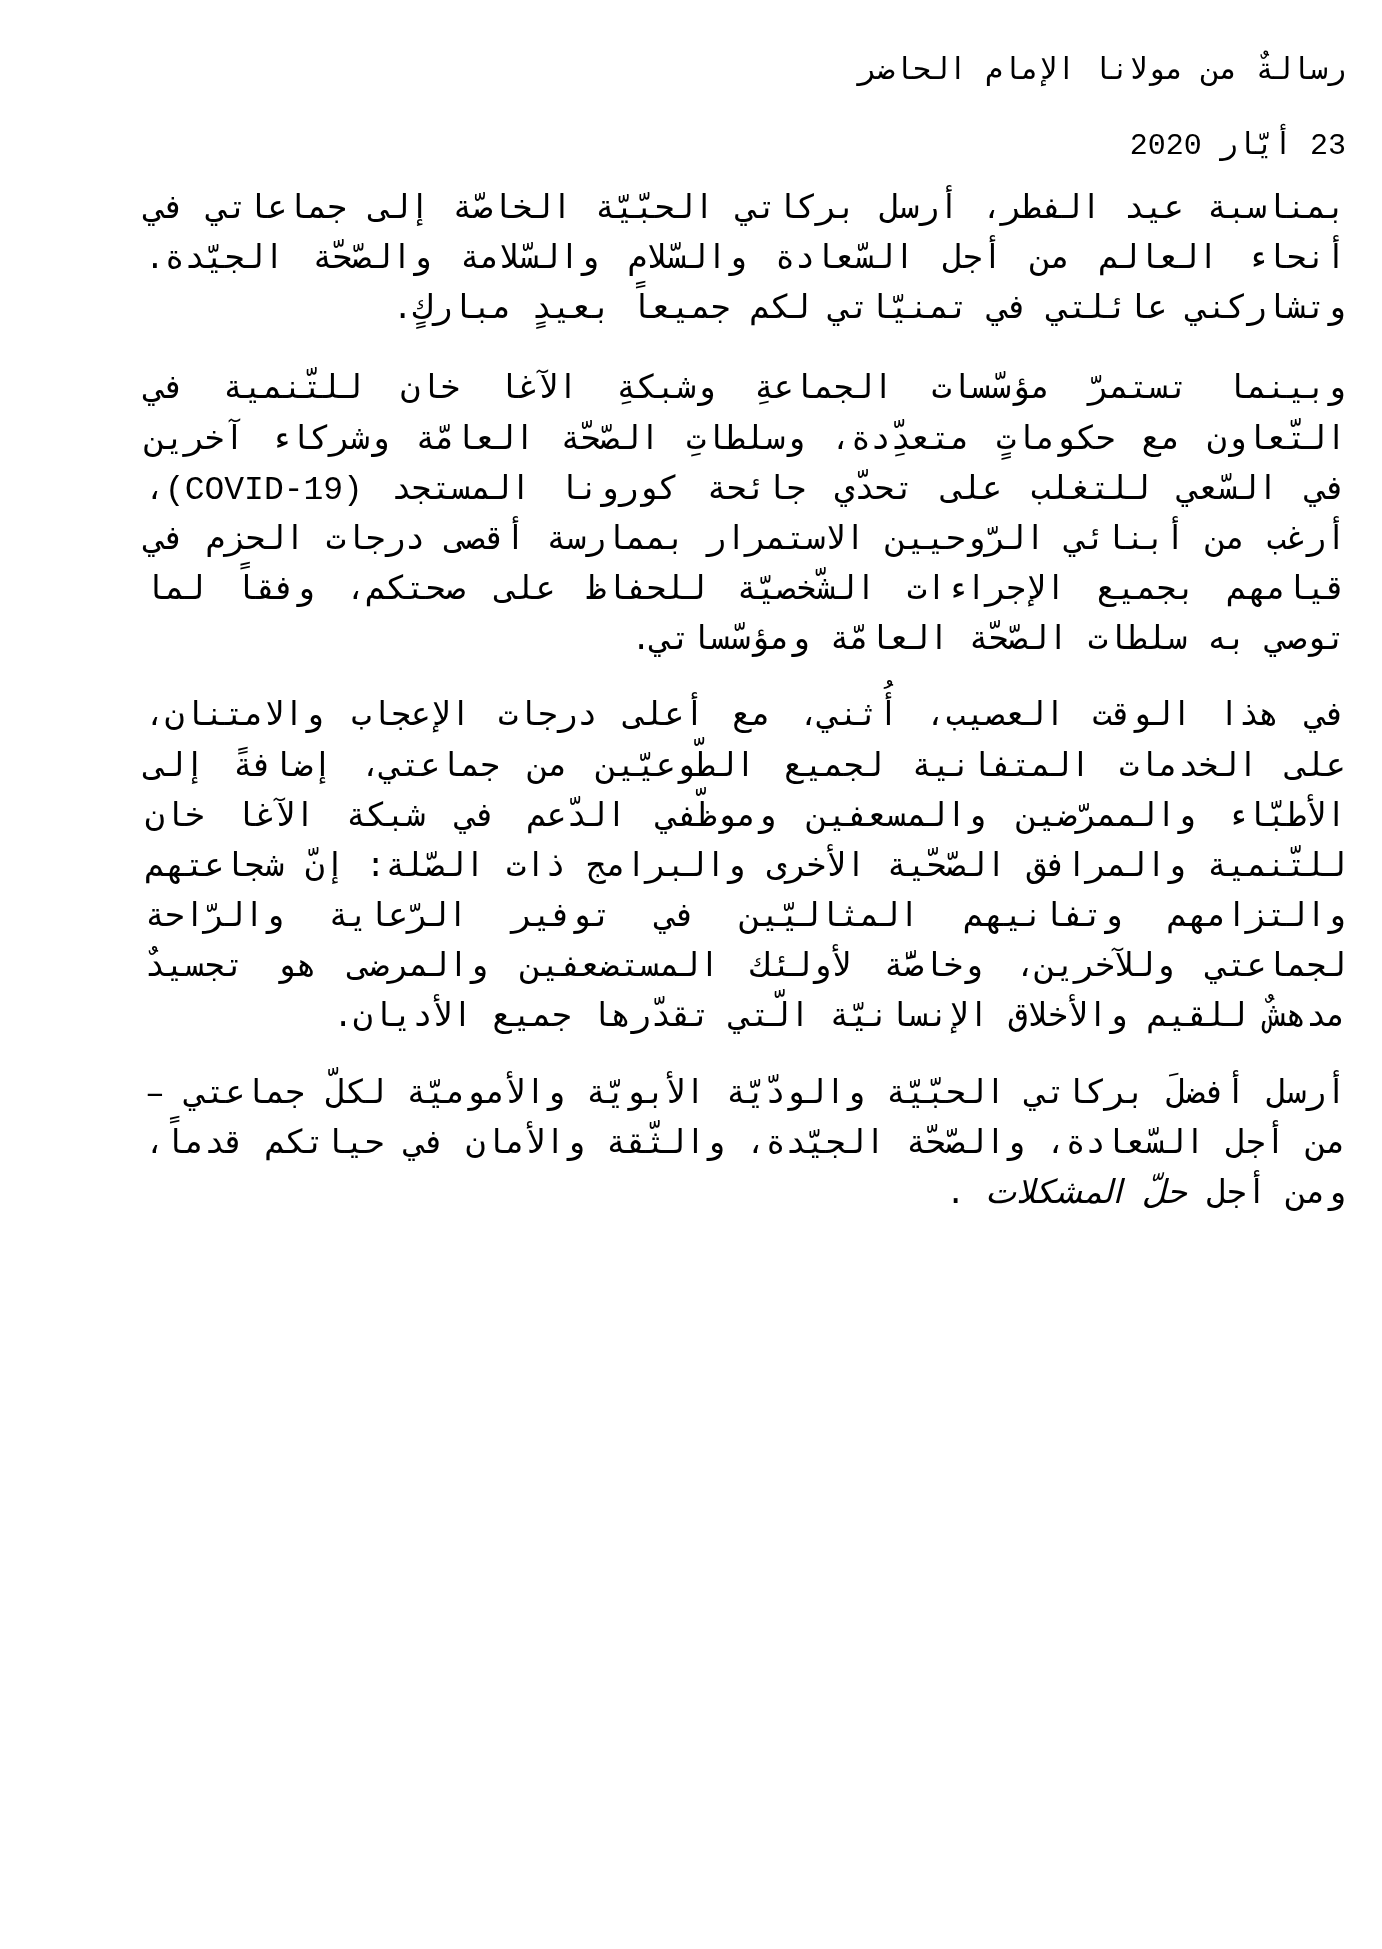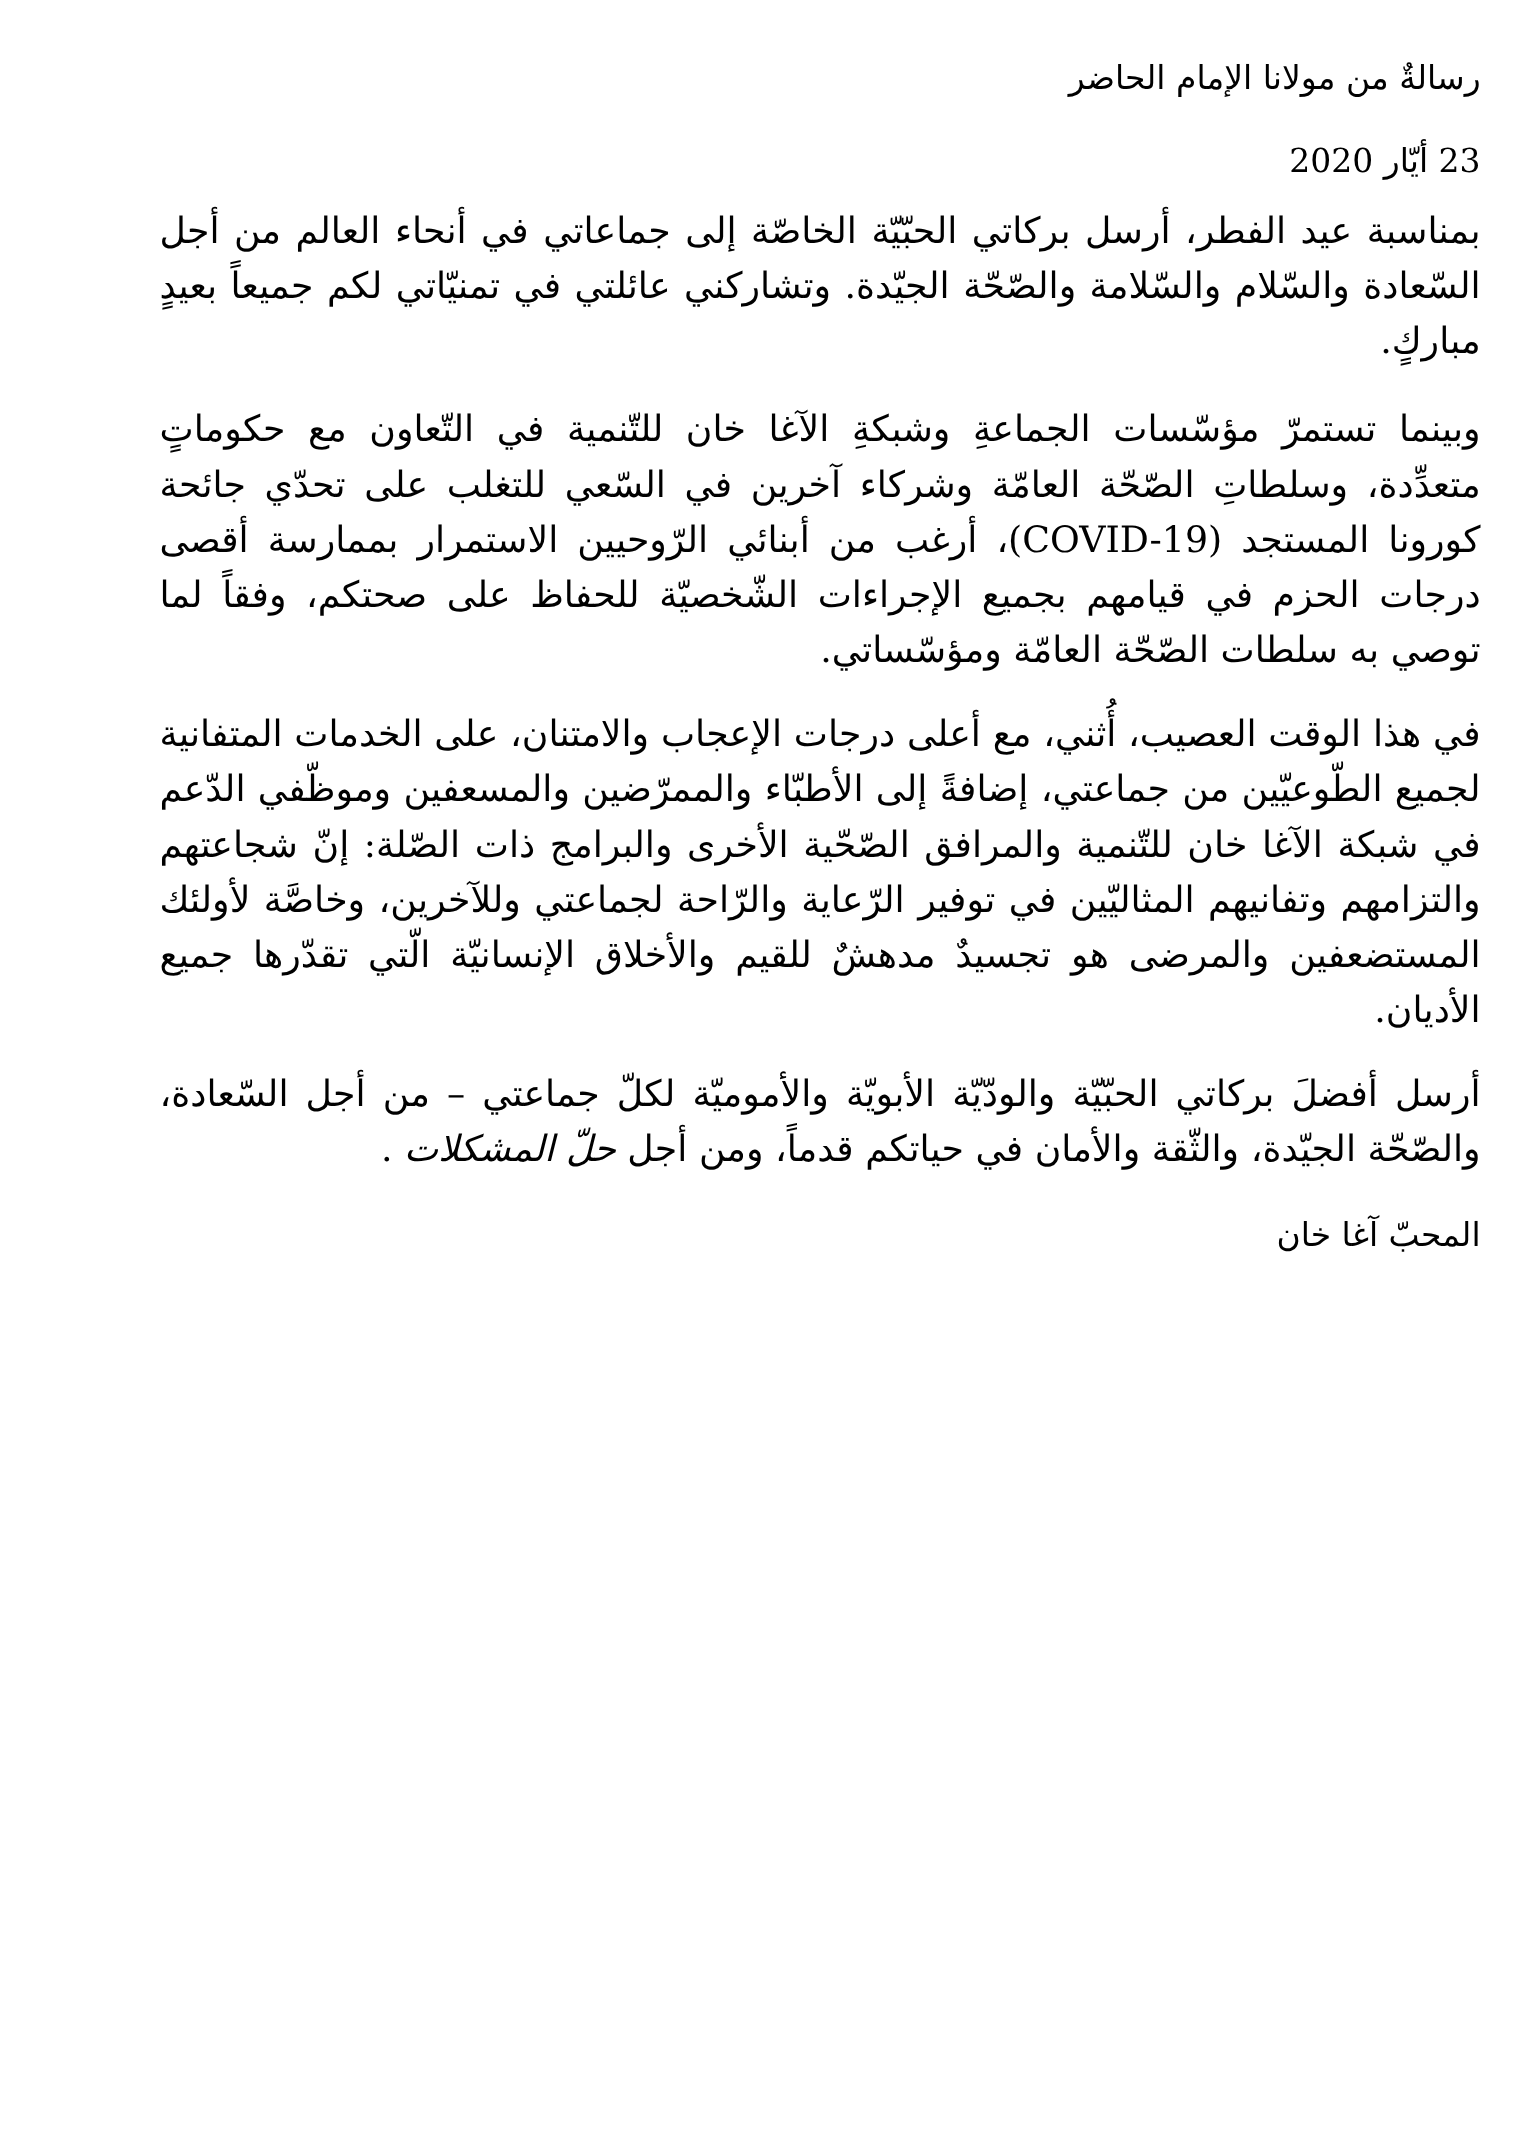--- a/index.html
+++ b/index.html
@@ -14,20 +14,21 @@
     font-family: "DejaVu Serif", "Liberation Serif", serif;
     color: #000000;
     direction: rtl;
   }
   .page {
     box-sizing: border-box;
     width: 1265px;
     min-height: 1949px;
     padding: 52px 36px 32px 28px;
     background: #ffffff;
+    font-family: Liberation Mono, monospace;
   }
   .doc-title,
   .doc-date,
   .doc-salutation {
     text-align: right;
     font-size: 30px;
     line-height: 1.30;
     font-weight: 400;
     margin: 0 0 30px 0;
     white-space: pre-wrap;
@@ -68,15 +69,14 @@
   <p class="para first-body">بمناسبة عيد الفطر، أرسل بركاتي الحبّيّة الخاصّة إلى جماعاتي في أنحاء العالم من أجل السّعادة والسّلام والسّلامة والصّحّة الجيّدة. وتشاركني عائلتي في تمنيّاتي لكم جميعاً بعيدٍ مباركٍ.</p>
 
   <p class="para">وبينما تستمرّ مؤسّسات الجماعةِ وشبكةِ الآغا خان للتّنمية في التّعاون مع حكوماتٍ متعدِّدة، وسلطاتِ الصّحّة العامّة وشركاء آخرين في السّعي للتغلب على تحدّي جائحة كورونا المستجد (COVID-19)، أرغب من أبنائي الرّوحيين الاستمرار بممارسة أقصى درجات الحزم في قيامهم بجميع الإجراءات الشّخصيّة للحفاظ على صحتكم، وفقاً لما توصي به سلطات الصّحّة العامّة ومؤسّساتي.</p>
 
   <p class="para">في هذا الوقت العصيب، أُثني، مع أعلى درجات الإعجاب والامتنان، على الخدمات المتفانية لجميع الطّوعيّين من جماعتي، إضافةً إلى الأطبّاء والممرّضين والمسعفين وموظّفي الدّعم في شبكة الآغا خان للتّنمية والمرافق الصّحّية الأخرى والبرامج ذات الصّلة: إنّ شجاعتهم والتزامهم وتفانيهم المثاليّين في توفير الرّعاية والرّاحة لجماعتي وللآخرين، وخاصَّة لأولئك المستضعفين والمرضى هو تجسيدٌ مدهشٌ للقيم والأخلاق الإنسانيّة الّتي تقدّرها جميع الأديان.</p>
 
 
 
   <p class="para"><span>أرسل أفضلَ بركاتي الحبّيّة والودّيّة الأبويّة والأموميّة لكلّ جماعتي – من أجل السّعادة، والصّحّة الجيّدة، والثّقة والأمان في حياتكم قدماً، ومن أجل </span><span class="italic-phrase">حلّ المشكلات</span><span> .</span></p>
 
-  <div class="sig">المحبّ آغا خان</div>
 
 </div>
 
 </body></html>

